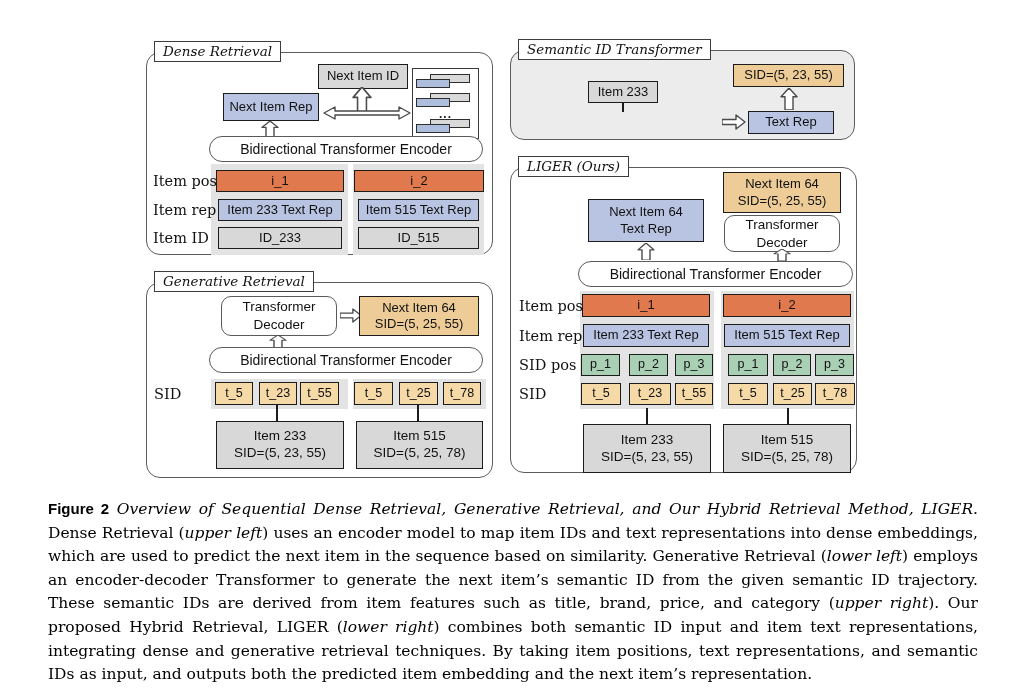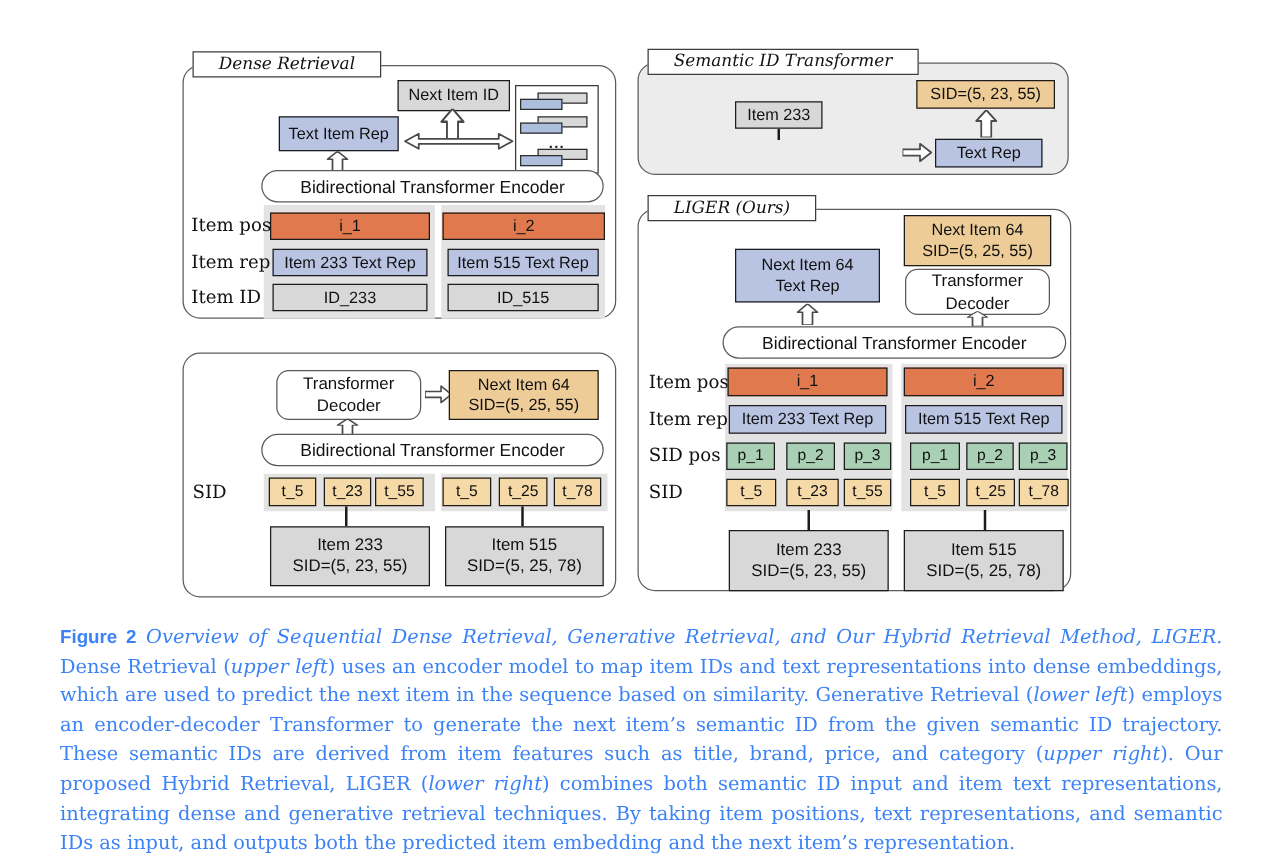--- a/index.html
+++ b/index.html
@@ -7,21 +7,21 @@
     width:1024px; height:690px; background:#ffffff; position:relative;
     overflow:hidden; font-family:"Liberation Sans", sans-serif;
   }
   .panel {
     position:absolute; background:#ffffff; border:1.6px solid #5c5c5c;
     border-radius:14px; box-sizing:border-box;
   }
   .panel.graybg { background:#ececec; }
   .ptitle {
     position:absolute; top:-12px; left:7px; background:#ffffff;
-    border:1.6px solid #3c3c3c; padding:1px 20px 2px;
+    border:1.6px solid #3c3c3c; padding:1px 8px 2px;
     font:italic 13.5px "DejaVu Serif", serif; color:#111;
     white-space:nowrap; z-index:3;
   }
   .box {
     position:absolute; display:flex; flex-direction:column; align-items:center;
     justify-content:center; text-align:center;
     font:13px "Liberation Sans", sans-serif; color:#111;
     border:1.5px solid #1c1c1c; box-sizing:border-box; line-height:1.25; z-index:2;
   }
   .box .ln { width:100%; }
@@ -48,21 +48,21 @@
   .arrow { position:absolute; z-index:2; }
   .arrow svg { display:block; width:100%; height:100%; }
   .arrow polygon { fill:#ffffff; stroke:#4a4a4a; stroke-width:1.4; stroke-linejoin:round; }
   .stackbox { position:absolute; background:#fff; border:1.5px solid #3a3a3a; box-sizing:border-box; z-index:2; }
   .sbar { position:absolute; height:9px; box-sizing:border-box; border:1.2px solid #2e2e2e; }
   .sbar.g { background:#d9d9d9; z-index:1; }
   .sbar.b { background:#aebedd; z-index:2; }
   .sdots { position:absolute; width:100%; text-align:center; font:bold 12px "Liberation Sans", sans-serif; color:#222; letter-spacing:1px; }
   #caption {
     position:absolute; left:48px; top:498px; width:930px;
-    font:15.5px "DejaVu Serif", serif; color:#3b82f6;
+    font:15.5px "DejaVu Serif", serif; color:#000000;
     line-height:23.6px; text-align:justify; margin:0;
   }
   #caption .cap-b { font:bold 15px "Liberation Sans", sans-serif; }
   #caption .cap-i { font-style:italic; }
 </style>
 </head>
 <body>
 
 <div class="panel" style="left:146px; top:52px; width:347px; height:203px;">
   <div class="ptitle">Dense Retrieval</div>
@@ -75,21 +75,21 @@
     <div class="sbar g" style="left:17px; top:5px;  width:40px;"></div>
     <div class="sbar b" style="left:3px;  top:10px; width:34px;"></div>
     <div class="sbar g" style="left:17px; top:24px; width:40px;"></div>
     <div class="sbar b" style="left:3px;  top:29px; width:34px;"></div>
     <div class="sdots" style="top:38px;">...</div>
     <div class="sbar g" style="left:17px; top:50px; width:40px;"></div>
     <div class="sbar b" style="left:3px;  top:55px; width:34px;"></div>
   </div>
 
   <div class="box blue" style="left:76px; top:40px; width:96px; height:28px;">
-    <div class="ln">Text Item Rep</div>
+    <div class="ln">Next Item Rep</div>
   </div>
 
   <div class="arrow" style="left:205px; top:34px; width:20px; height:26px;">
     <svg viewBox="0 0 18 20" preserveAspectRatio="none">
         <polygon points="9,0 17,8 13,8 13,20 5,20 5,8 1,8"></polygon>
       </svg>
   </div>
   <div class="arrow" style="left:176px; top:53px; width:88px; height:14px;">
     <svg viewBox="0 0 88 14" preserveAspectRatio="none">
         <polygon points="1,7 12,1 12,5 76,5 76,1 87,7 76,13 76,9 12,9 12,13"></polygon>
@@ -125,20 +125,21 @@
   <div class="rowlabel" style="left:6px; top:174px; height:22px;">Item ID</div>
   <div class="box graybox" style="left:71px;  top:174px; width:124px; height:22px;">
       <div class="ln">ID_233</div>
     </div>
   <div class="box graybox" style="left:211px; top:174px; width:121px; height:22px;">
       <div class="ln">ID_515</div>
     </div>
 </div>
 
 <div class="panel" style="left:146px; top:282px; width:347px; height:196px;">
+  <div class="ptitle">Generative Retrieval</div>
 
   <div class="rounded" style="left:74px; top:13px; width:116px; height:40px; border-radius:10px;">
     <div class="ln">Transformer</div>
     <div class="ln">Decoder</div>
   </div>
 
   <div class="arrow" style="left:193px; top:25px; width:22px; height:15px;">
     <svg viewBox="0 0 24 16" preserveAspectRatio="none">
         <polygon points="0,5.5 14,5.5 14,1 23,8 14,15 14,10.5 0,10.5"></polygon>
       </svg>

